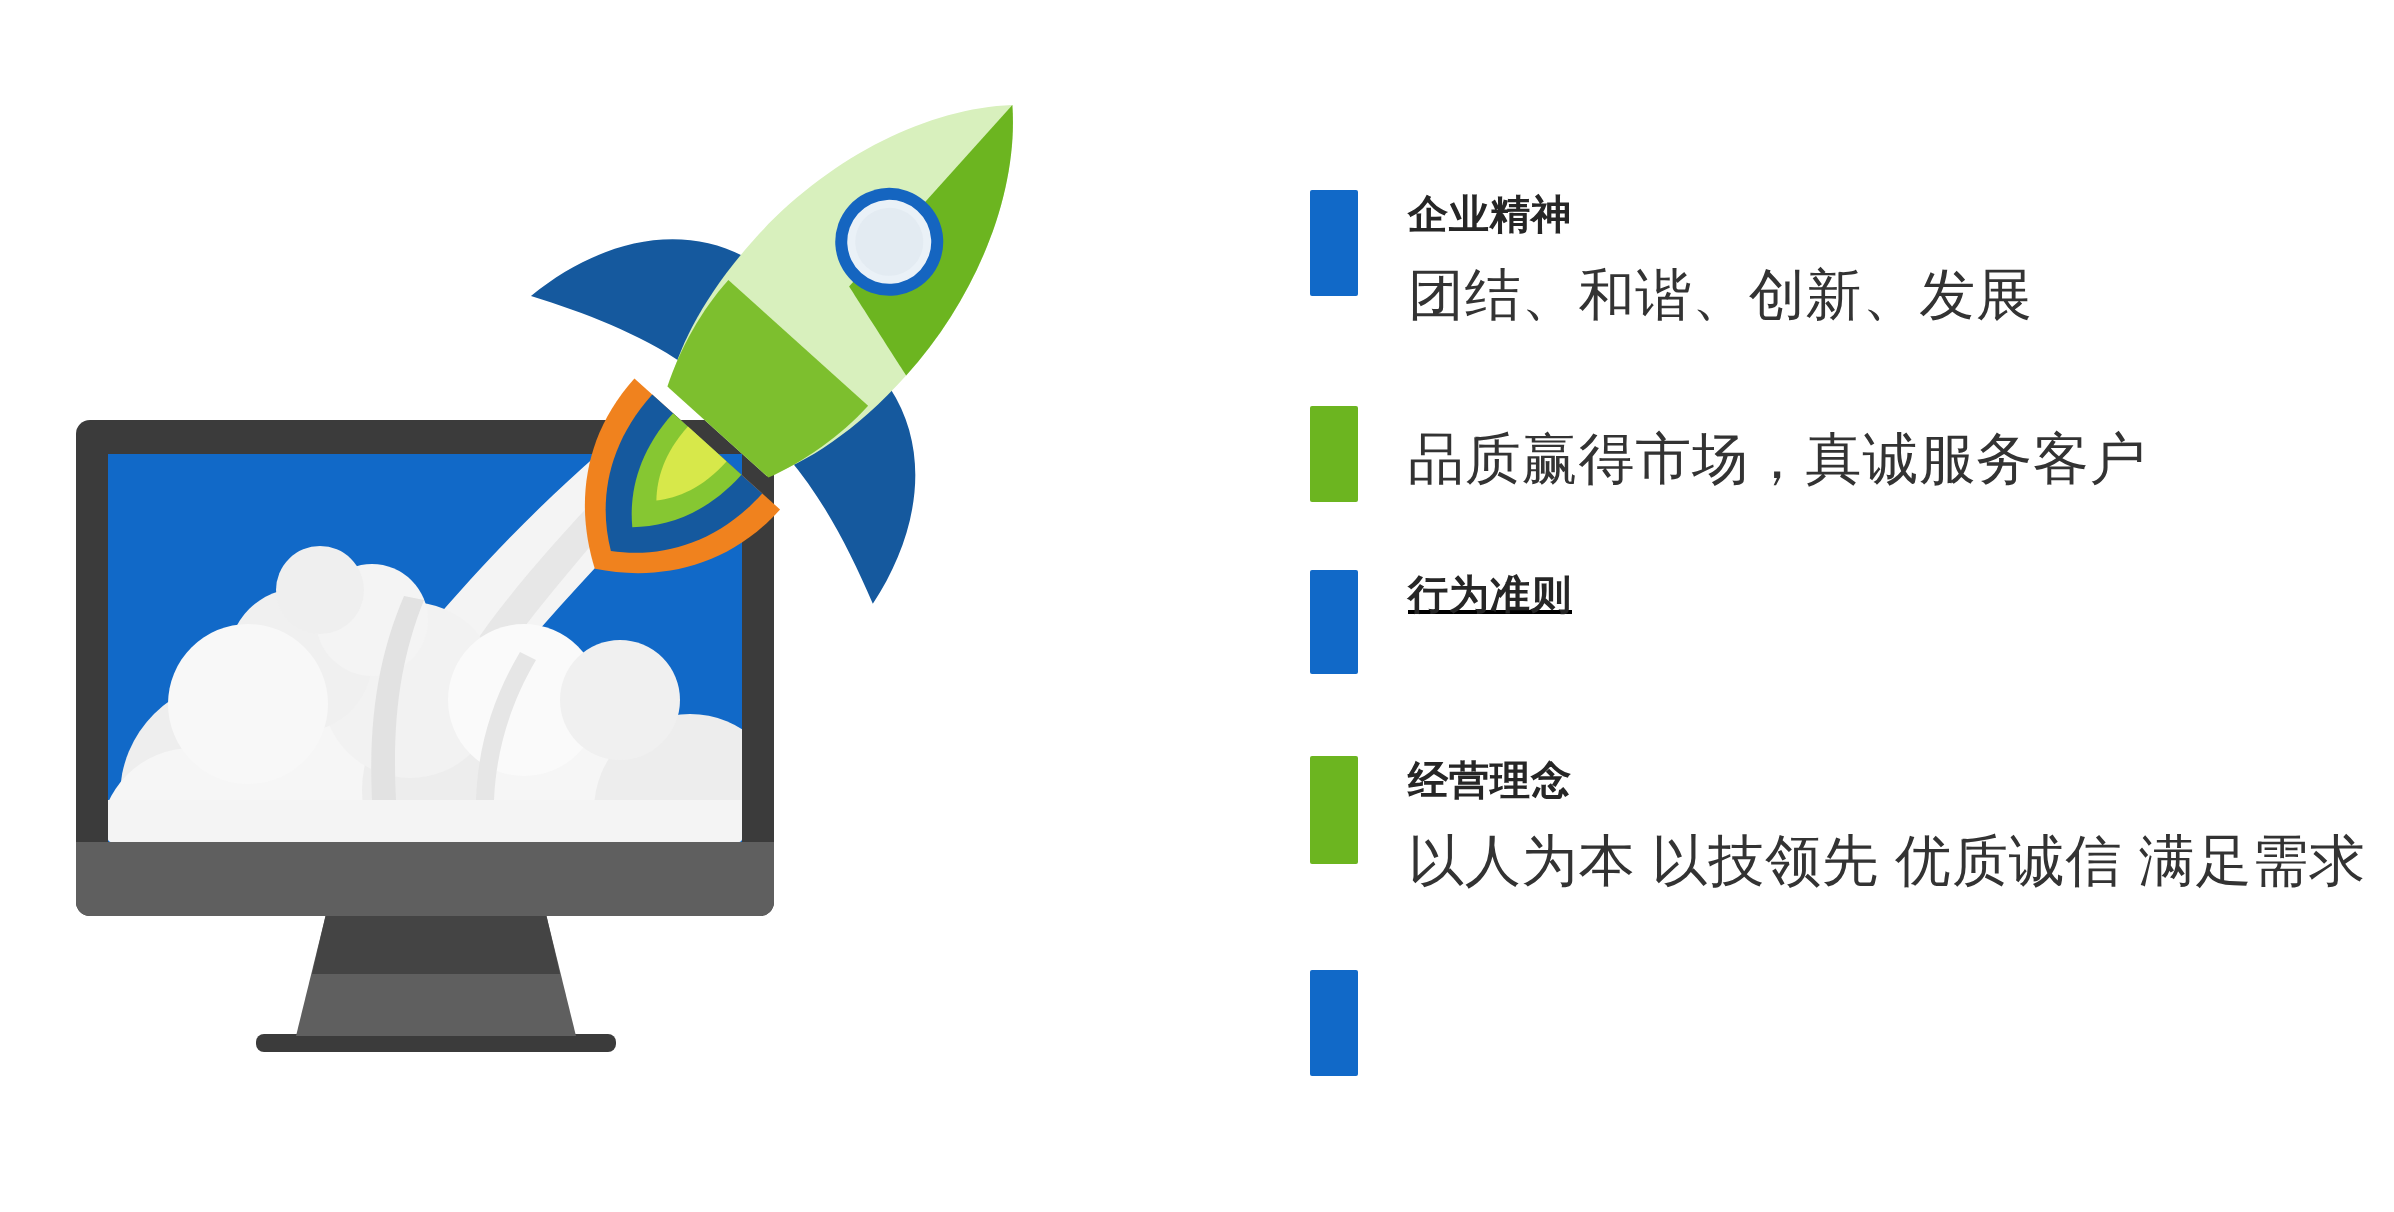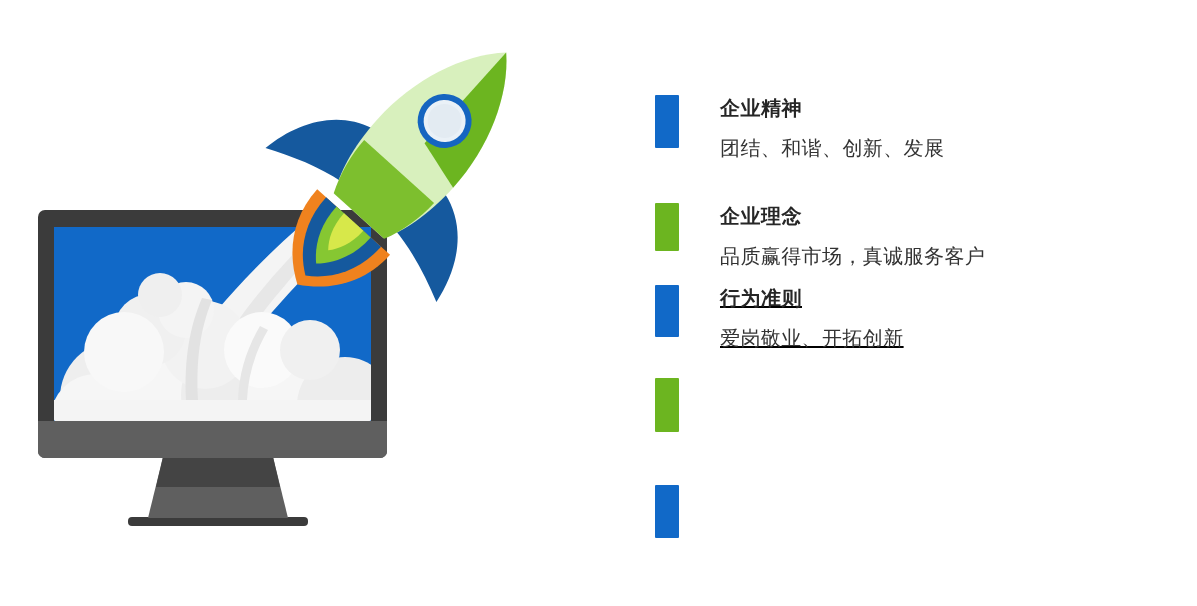--- a/index.html
+++ b/index.html
@@ -46,32 +46,32 @@
     left: 0;
     display: flex;
     align-items: flex-start;
   }
   .entry-bar {
     flex: 0 0 auto;
     width: 24px;
     border-radius: 1px;
   }
   .entry-text {
-    margin-left: 41px;
+    margin-left: 25px;
   }
   .entry-title {
     font-size: 20px;
     font-weight: bold;
     color: #262626;
     line-height: 26px;
     letter-spacing: 0.5px;
     white-space: nowrap;
   }
   .entry-desc {
-    font-size: 20px;
+    font-size: 28px;
     font-weight: normal;
     color: #333333;
     line-height: 26px;
     letter-spacing: 0.4px;
     white-space: nowrap;
     margin-top: 14px;
   }
 </style>
 </head>
 <body>
@@ -174,35 +174,37 @@
       <div class="entry-bar" style="height:53px;background:#1169c8;"></div>
       <div class="entry-text">
         <div class="entry-title">企业精神</div>
         <div class="entry-desc">团结、和谐、创新、发展</div>
       </div>
     </div>
 
     <div class="entry" style="top:203px;">
       <div class="entry-bar" style="height:48px;background:#6cb520;"></div>
       <div class="entry-text">
-        <div class="entry-title">企业理念</div>
         <div class="entry-desc">品质赢得市场，真诚服务客户</div>
       </div>
     </div>
 
     <div class="entry" style="top:285px;text-decoration:underline;">
       <div class="entry-bar" style="height:52px;background:#1169c8;"></div>
       <div class="entry-text">
         <div class="entry-title">行为准则</div>
-        <div class="entry-desc">爱岗敬业、开拓创新</div>
       </div>
     </div>
 
     <div class="entry" style="top:378px;">
       <div class="entry-bar" style="height:54px;background:#6cb520;"></div>
+      <div class="entry-text">
+        <div class="entry-title">经营理念</div>
+        <div class="entry-desc">以人为本  以技领先  优质诚信  满足需求</div>
+      </div>
     </div>
 
     <div class="entry" style="top:485px;">
       <div class="entry-bar" style="height:53px;background:#1169c8;"></div>
       <div class="entry-text">
       </div>
     </div>
 
   </div>
 </div>

